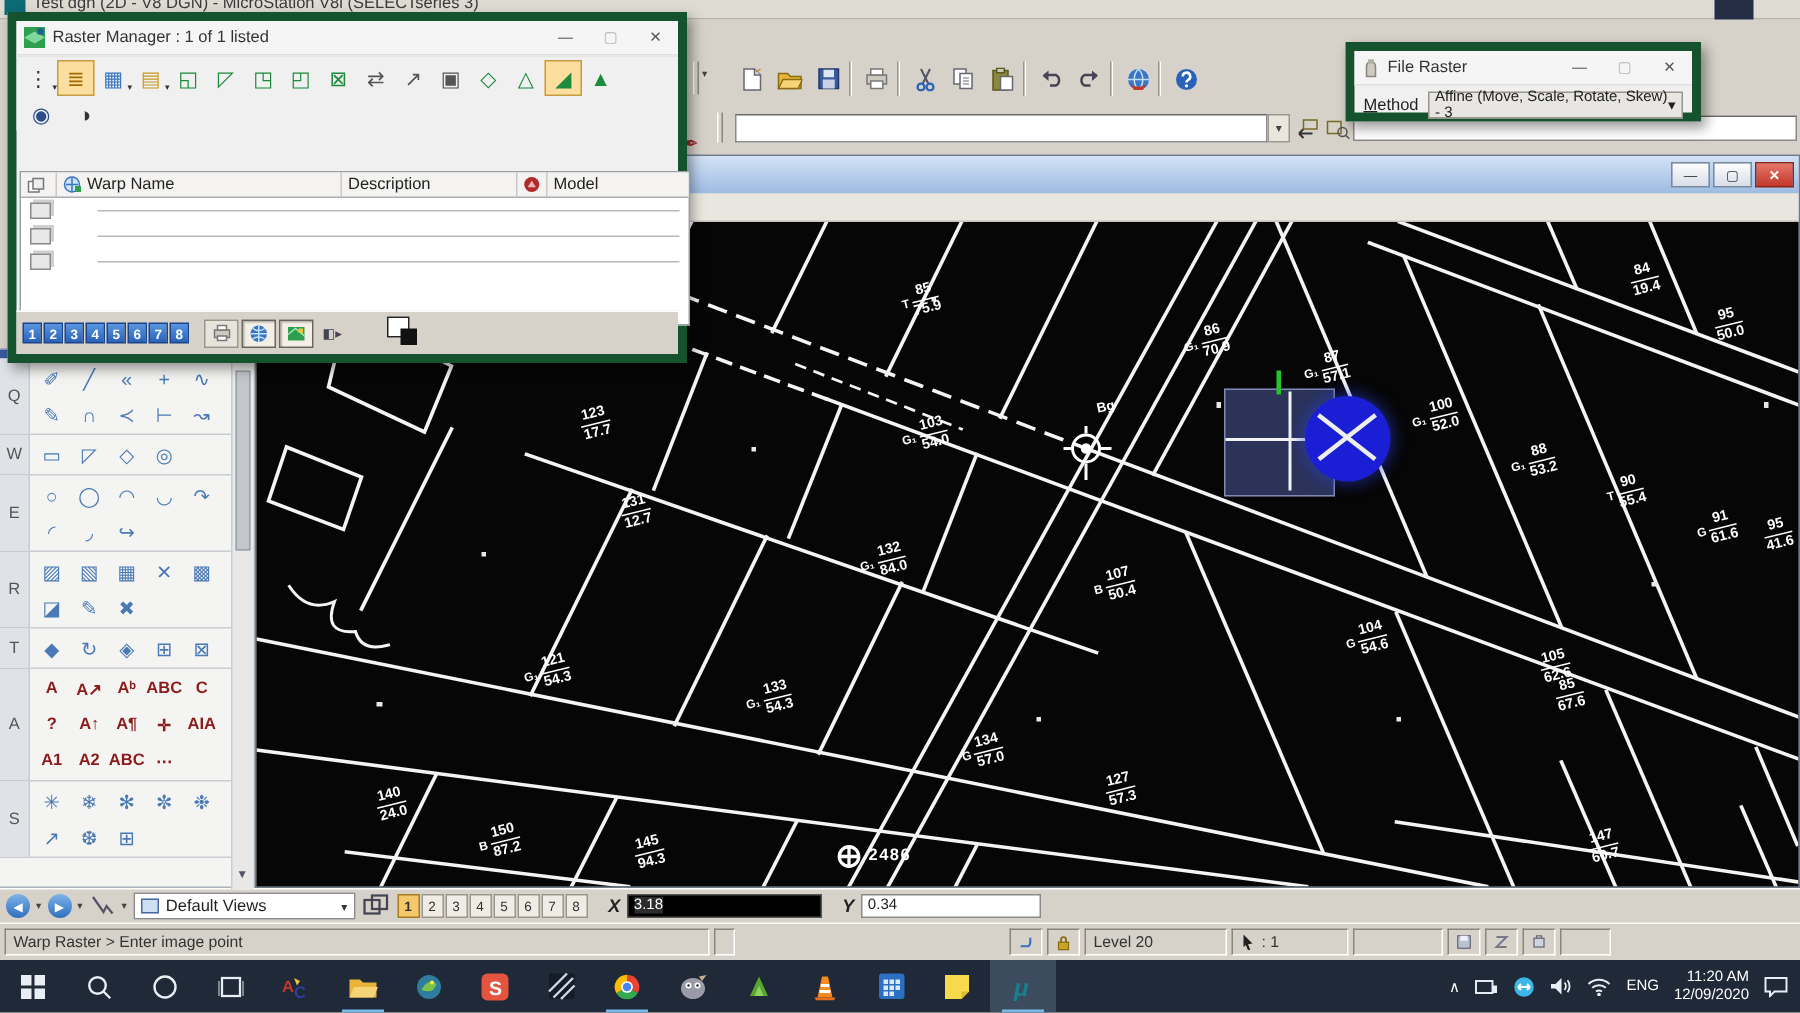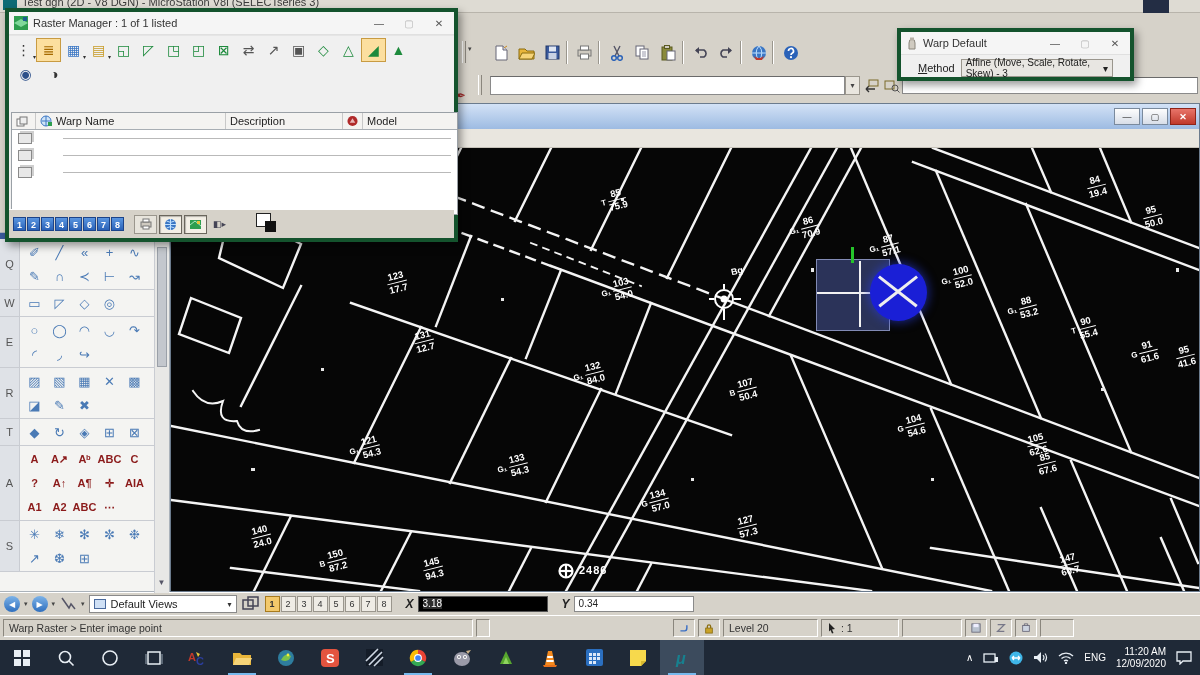--- a/index.html
+++ b/index.html
@@ -17,21 +17,21 @@
   
   #main-toolbar { left:0; top:13px; width:1200px; height:90px; background:#d6d2c9; }
   .grip { position:absolute; width:4px; border-left:1px solid #fff; border-right:1px solid #8a867d; height:22px; }
   .stdico { position:absolute; width:25px; height:25px; top:27px; background:#d6d2c9; border:1px solid #d6d2c9; display:flex; align-items:center; justify-content:center; }
   .tsep { position:absolute; top:28px; width:2px; height:23px; border-left:1px solid #9a968d; border-right:1px solid #fff; }
   .keyin { position:absolute; background:#fff; border:1px solid #8a8a8a; border-top-color:#6a6a6a; height:19px; }
   .dda { position:absolute; width:15px; height:19px; background:#e9e6df; border:1px solid #9a968d; color:#444; font-size:8px; text-align:center; line-height:18px; }
   .kico { position:absolute; top:63px; width:20px; height:20px; display:flex; align-items:center; justify-content:center; }
 
   
-  .win { position:absolute; background:#f0f0f0; border:4px solid #14532d; box-shadow:3px 4px 8px rgba(0,0,0,.4); }
+  .win { position:absolute; background:#f0f0f0; border:6px solid #14532d; box-shadow:3px 4px 8px rgba(0,0,0,.4); }
   .wtitle { height:23px; display:flex; align-items:center; padding-left:5px; gap:5px; background:#f5f5f5; border-bottom:1px solid #e0e0e0; font-size:11px; color:#333; }
   .wbtns { margin-left:auto; display:flex; height:100%; }
   .wbtn { width:30px; height:100%; display:flex; align-items:center; justify-content:center; font-size:10px; color:#555; }
   .wbtn.dis { color:#b5b5b5; }
   .wbtn.close:hover, .wbtn.close { color:#555; }
 
   
   #raster-manager { left:5px; top:8px; width:453px; height:234px; z-index:50; }
   #rm-menus { display:flex; gap:15px; padding:3px 8px 2px; font-size:11px; background:#f0f0f0; }
   .menu-item { color:#222; }
@@ -53,21 +53,21 @@
   #rm-bottom { position:absolute; left:0; bottom:0; width:100%; height:29px; background:#d6d2c9; border-top:1px solid #fff; display:flex; align-items:center; padding:0 4px; gap:2px; }
   .bluebtn { width:13px; height:14px; background:linear-gradient(#5a96e0,#2a62b8); color:#fff; font-size:9px; font-weight:bold; text-align:center; line-height:14px; border:1px solid #1c448a; }
   .rmbb { width:23px; height:19px; border:1px solid #9a968d; background:#e7e4dc; display:flex; align-items:center; justify-content:center; font-size:11px; }
   .rmbb.pressed { background:#f3efe6; border-color:#6a665d; box-shadow:inset 1px 1px 1px rgba(0,0,0,.25); }
   #rm-swatch { position:relative; width:26px; height:22px; margin-left:28px; }
   #rm-swatch .fg { position:absolute; left:0; top:0; width:15px; height:14px; background:#fff; border:1px solid #222; }
   #rm-swatch .bg2 { position:absolute; left:9px; top:8px; width:11px; height:11px; background:#111; }
 
   
   #warp-raster { left:897px; top:28px; width:237px; height:53px; z-index:60; }
-  #wr-row { display:flex; align-items:center; gap:6px; padding:4px 17px; }
+  #wr-row { display:flex; align-items:center; gap:6px; padding:4px 6px; }
   #wr-method-label:first-letter { text-decoration:underline; }
   #wr-select { flex:1; background:#e8e6e2; border:1px solid #9a968d; height:18px; font-size:10px; display:flex; align-items:center; padding:0 4px; justify-content:space-between; }
 
   
   #view-window { left:170px; top:103px; width:1030px; height:489px; border:1px solid #6b7b8d; background:#e9e6df; z-index:10; }
   #vw-title { height:25px; background:linear-gradient(#d3e2f6,#9dbbe2); display:flex; align-items:center; justify-content:flex-end; padding-right:3px; gap:2px; }
   .vwb { width:26px; height:17px; border:1px solid #7a8a9d; background:linear-gradient(#fdfdfd,#d8dee8); display:flex; align-items:center; justify-content:center; font-size:9px; color:#333; }
   .vwb.close { background:linear-gradient(#e8756a,#c0392b); color:#fff; border-color:#8f2418; font-weight:bold; }
   #vw-strip { height:19px; background:#e9e6df; border-bottom:1px solid #c5c1b8; display:flex; align-items:center; gap:5px; padding-left:5px; font-size:11px; color:#3b5fa0; }
   #map-canvas { position:absolute; left:0; top:44px; width:1028px; height:443px; background:#060606; overflow:hidden; }
@@ -824,21 +824,21 @@
         </span>
     </div>
   </div>
 
   <div class="win" id="warp-raster">
     <div class="wtitle">
       <svg width="12" height="13" viewBox="0 0 12 13">
           <path d="M3,12 L3,6 Q3,2 6,2 Q9,2 9,6 L9,12 Z" fill="#cfcac0" stroke="#8a867d"></path>
           <rect x="4" y="0.5" width="4" height="3" fill="#b5b0a6"></rect>
         </svg>
-      <span>Warp Default</span>
+      <span>File Raster</span>
       <span class="wbtns">
         <span class="wbtn">—</span>
         <span class="wbtn dis">▢</span>
         <span class="wbtn close">✕</span>
       </span>
     </div>
     <div id="wr-row">
       <span id="wr-method-label">Method</span>
       <span id="wr-select">
         <span>Affine (Move, Scale, Rotate, Skew) - 3</span>

